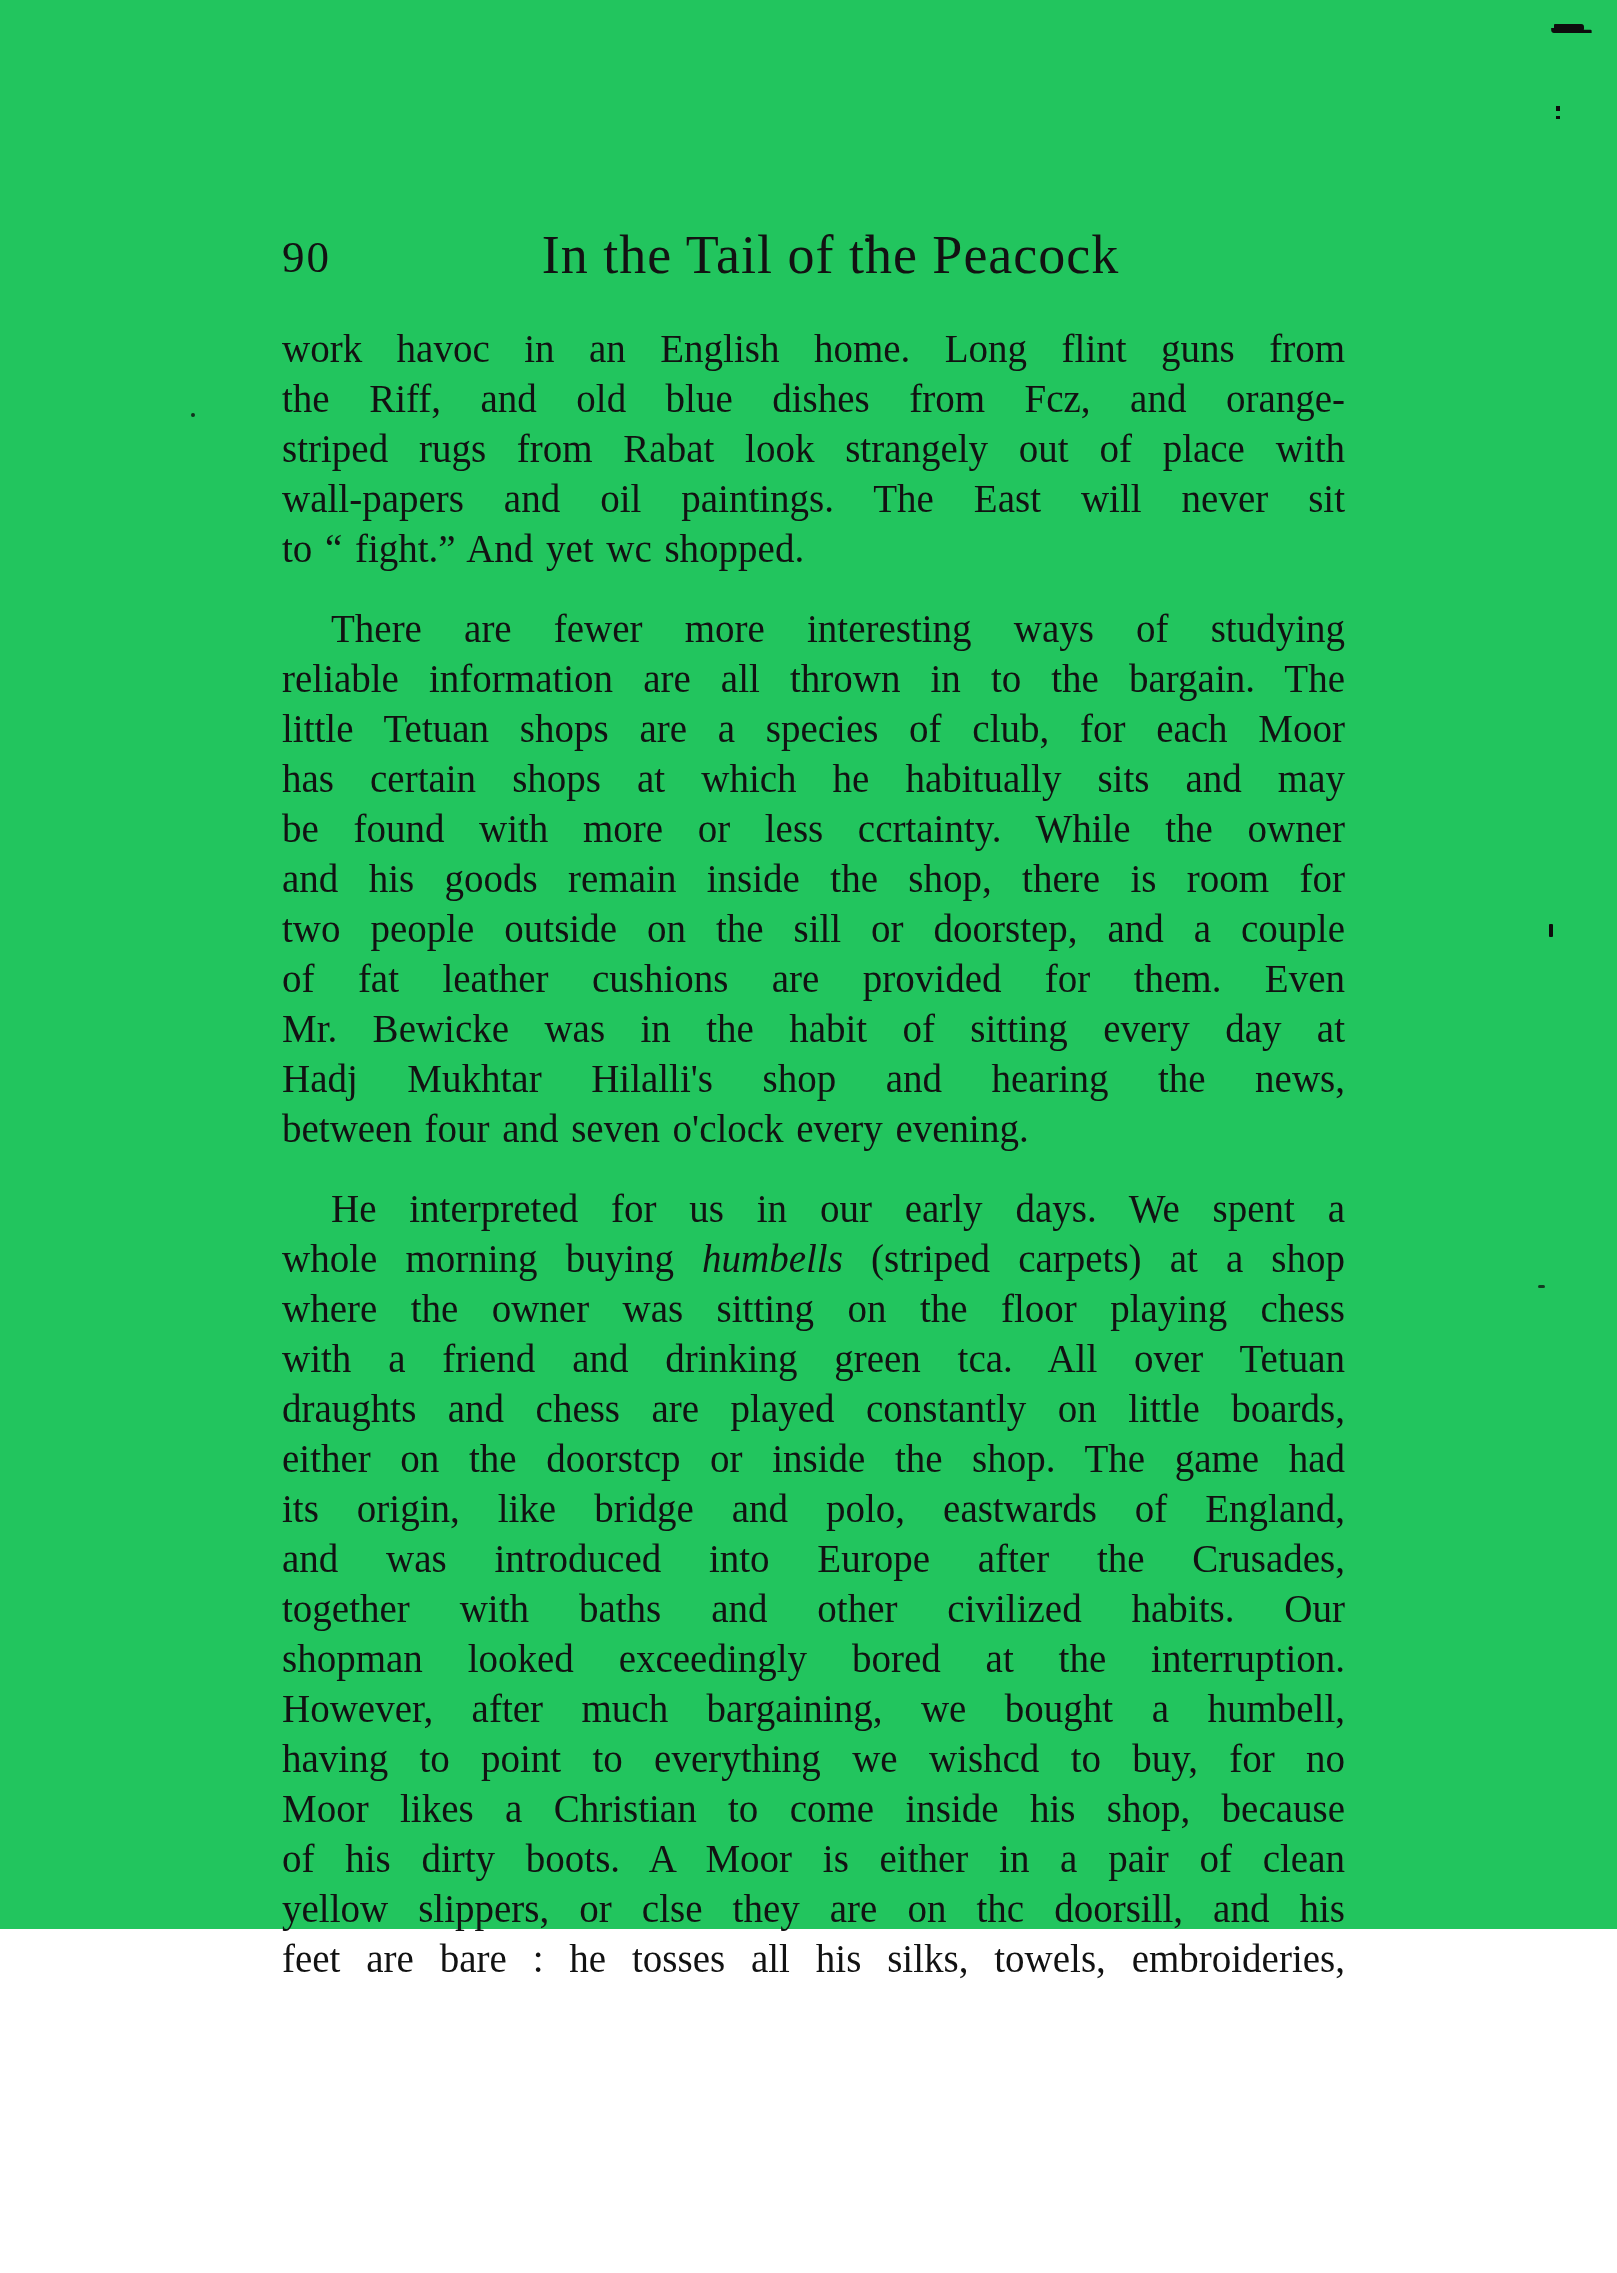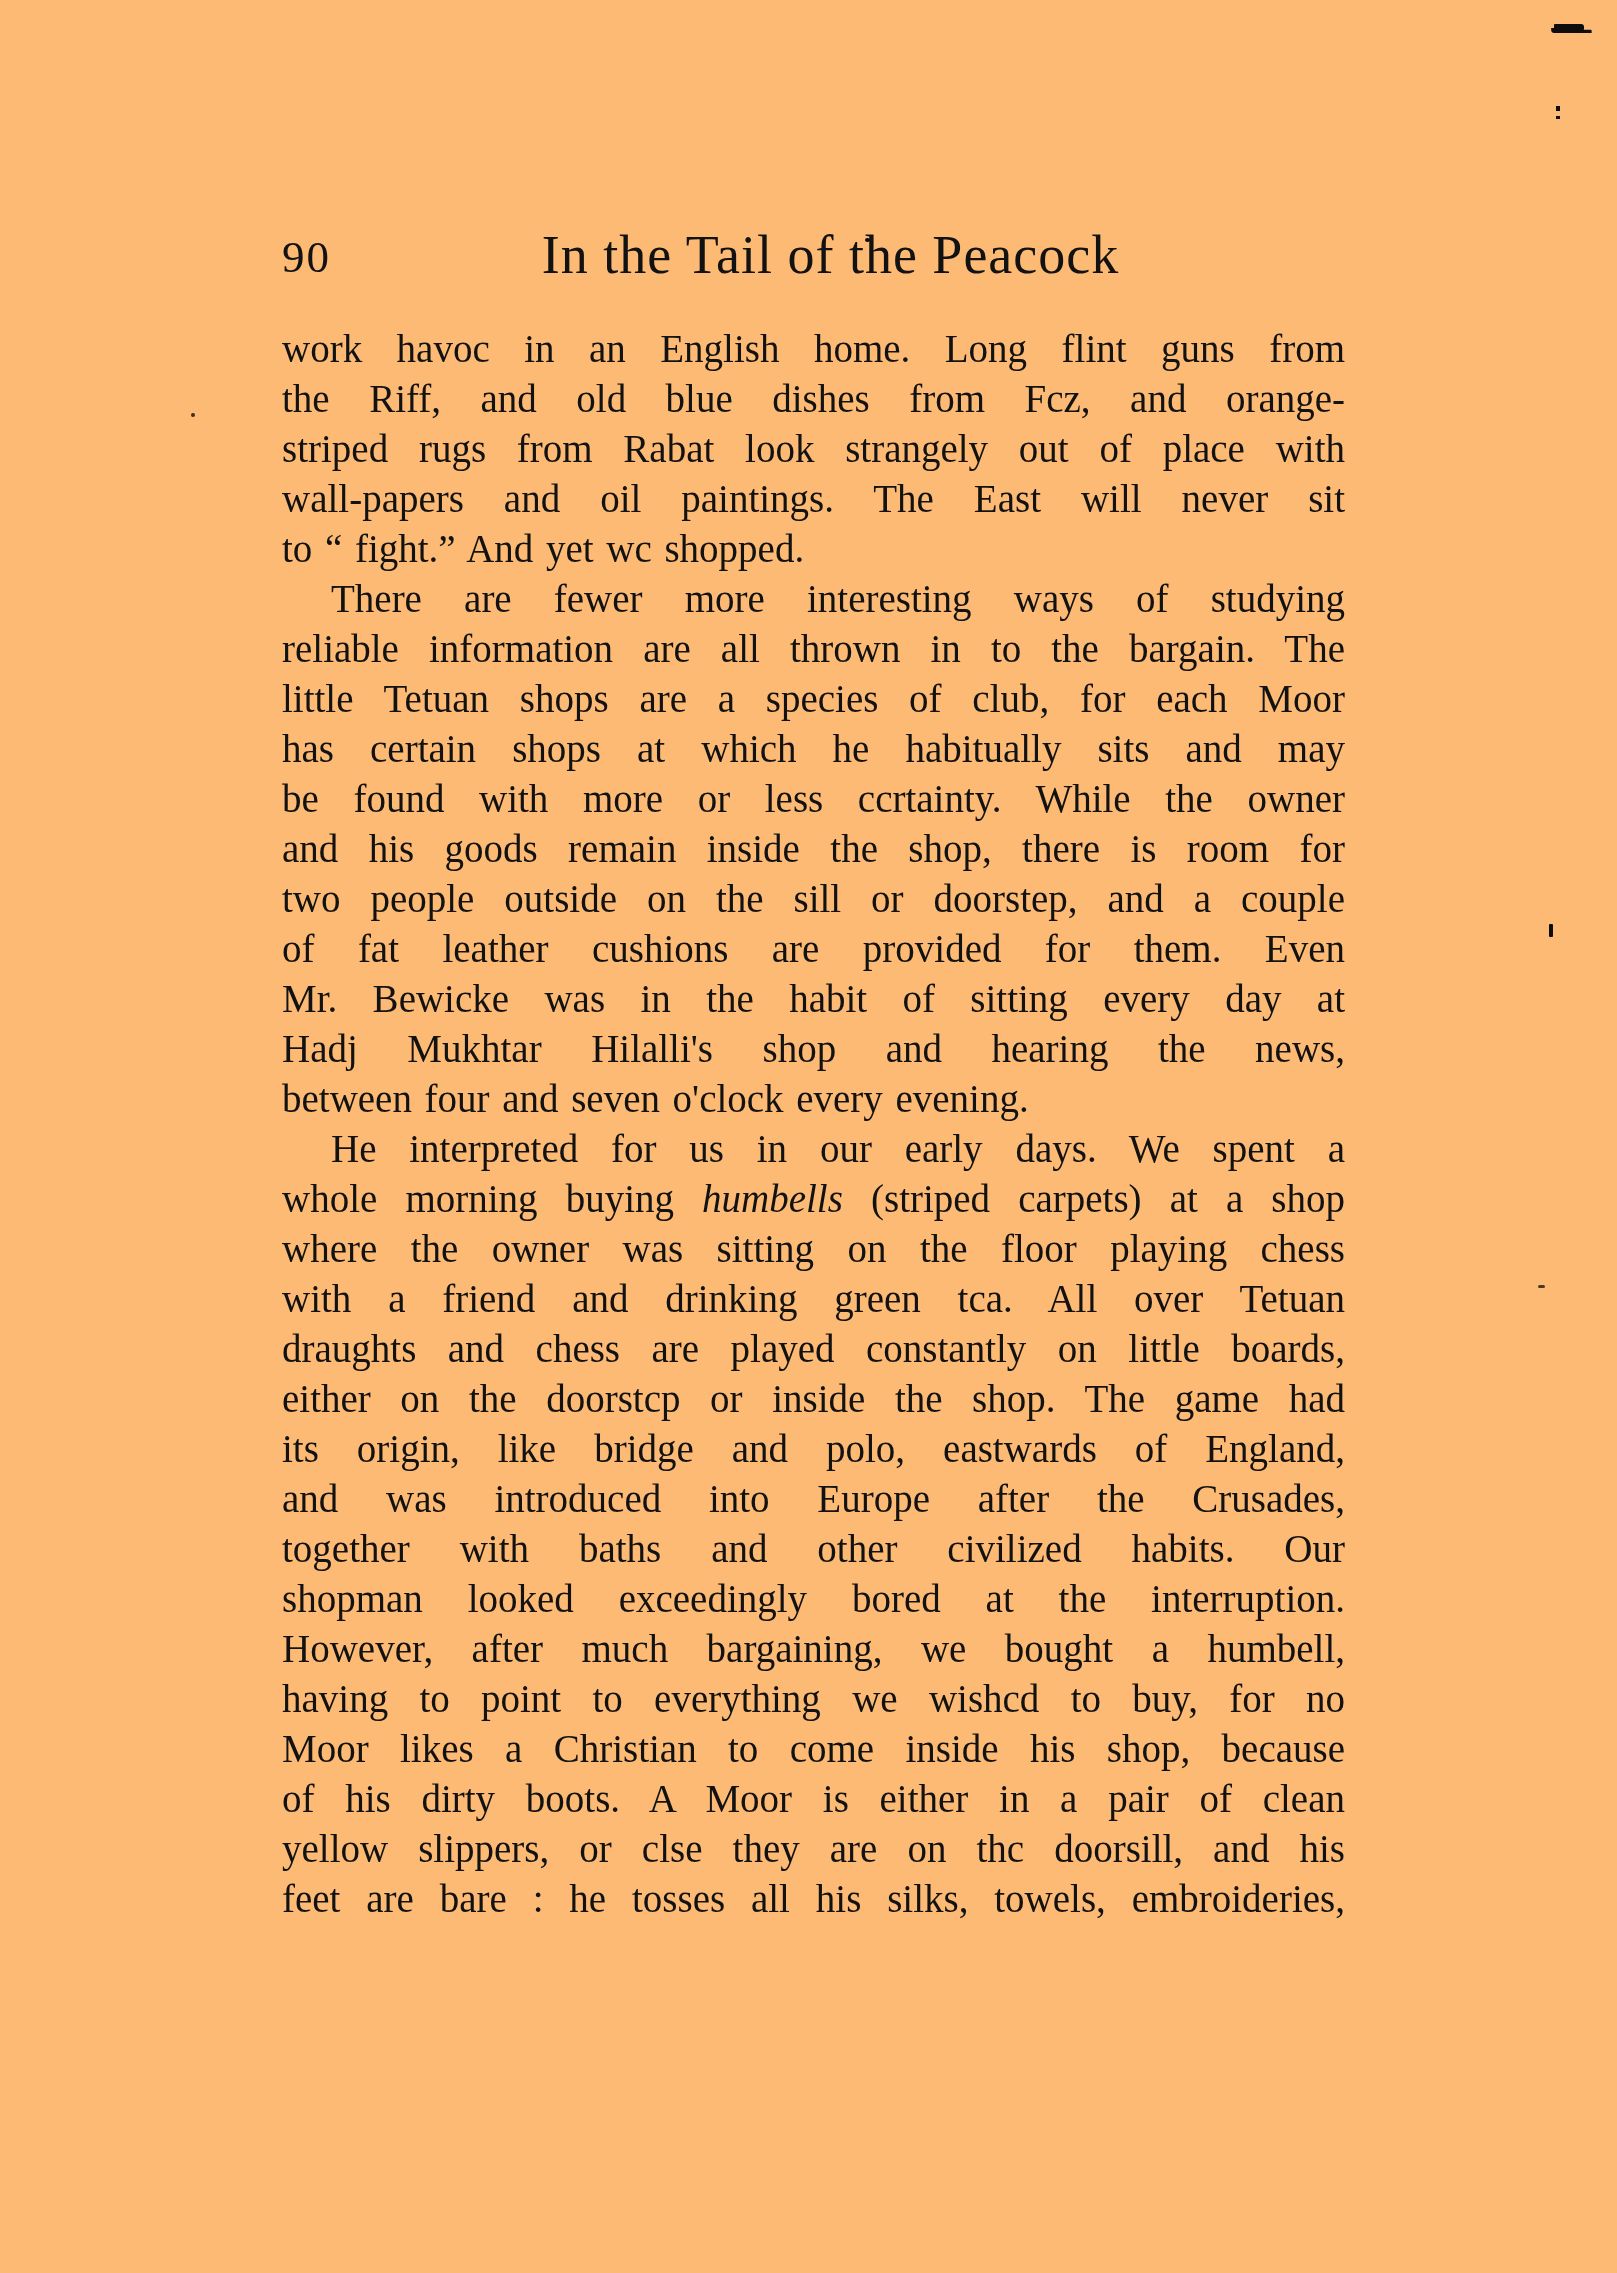--- a/index.html
+++ b/index.html
@@ -5,22 +5,22 @@
   html, body { margin: 0; padding: 0; }
   body {
     width: 1618px; height: 2273px;
     background: #ffffff;
     font-family: "Liberation Serif", serif;
     color: #121212;
     overflow: hidden;
   }
   .page {
     position: relative;
-    width: 1618px; height: 2273px;
-    background: #fdba74;
+    width: 1618px; height: 1929px;
+    background: #22c55e;
   }
   .running-header {
     position: absolute;
     left: 282px; top: 222px;
     width: 1065px; height: 70px;
   }
   .page-number {
     position: absolute;
     left: 0; top: 13.3px;
     font-size: 45px;
@@ -44,21 +44,21 @@
   .line {
     font-size: 39px;
     line-height: 50px;
     height: 50px;
     word-spacing: 2.9px;
     text-align: justify;
     text-align-last: justify;
     white-space: nowrap; 
   }
   .line { white-space: normal; }
-  .line.indent { text-indent: 49px; }
+  .line.indent { text-indent: 49px; margin-top: 30px; }
   .line.last { text-align-last: left; }
   .line i { font-style: italic; }
   
   .artifact { position: absolute; background: #0d0d0d; }
   .a-smudge-topright {
     left: 1554px; top: 24px; width: 30px; height: 6.7px;
     border-radius: 1px 2.9px 1.9px 3.8px;
     box-shadow: -3.8px 2.9px 0 -1px #0d0d0d, 9.5px 3.8px 0 -1.9px #0d0d0d;
   }
   .a-colon-right-top { left: 1556px; top: 106px; width: 3.8px; height: 4.8px; }

